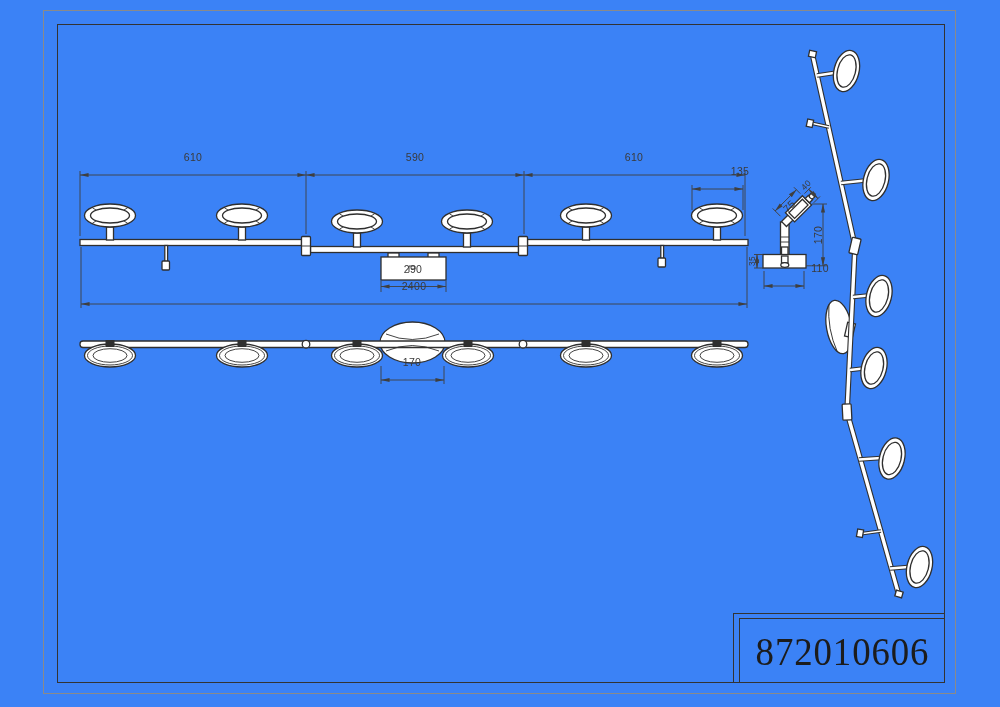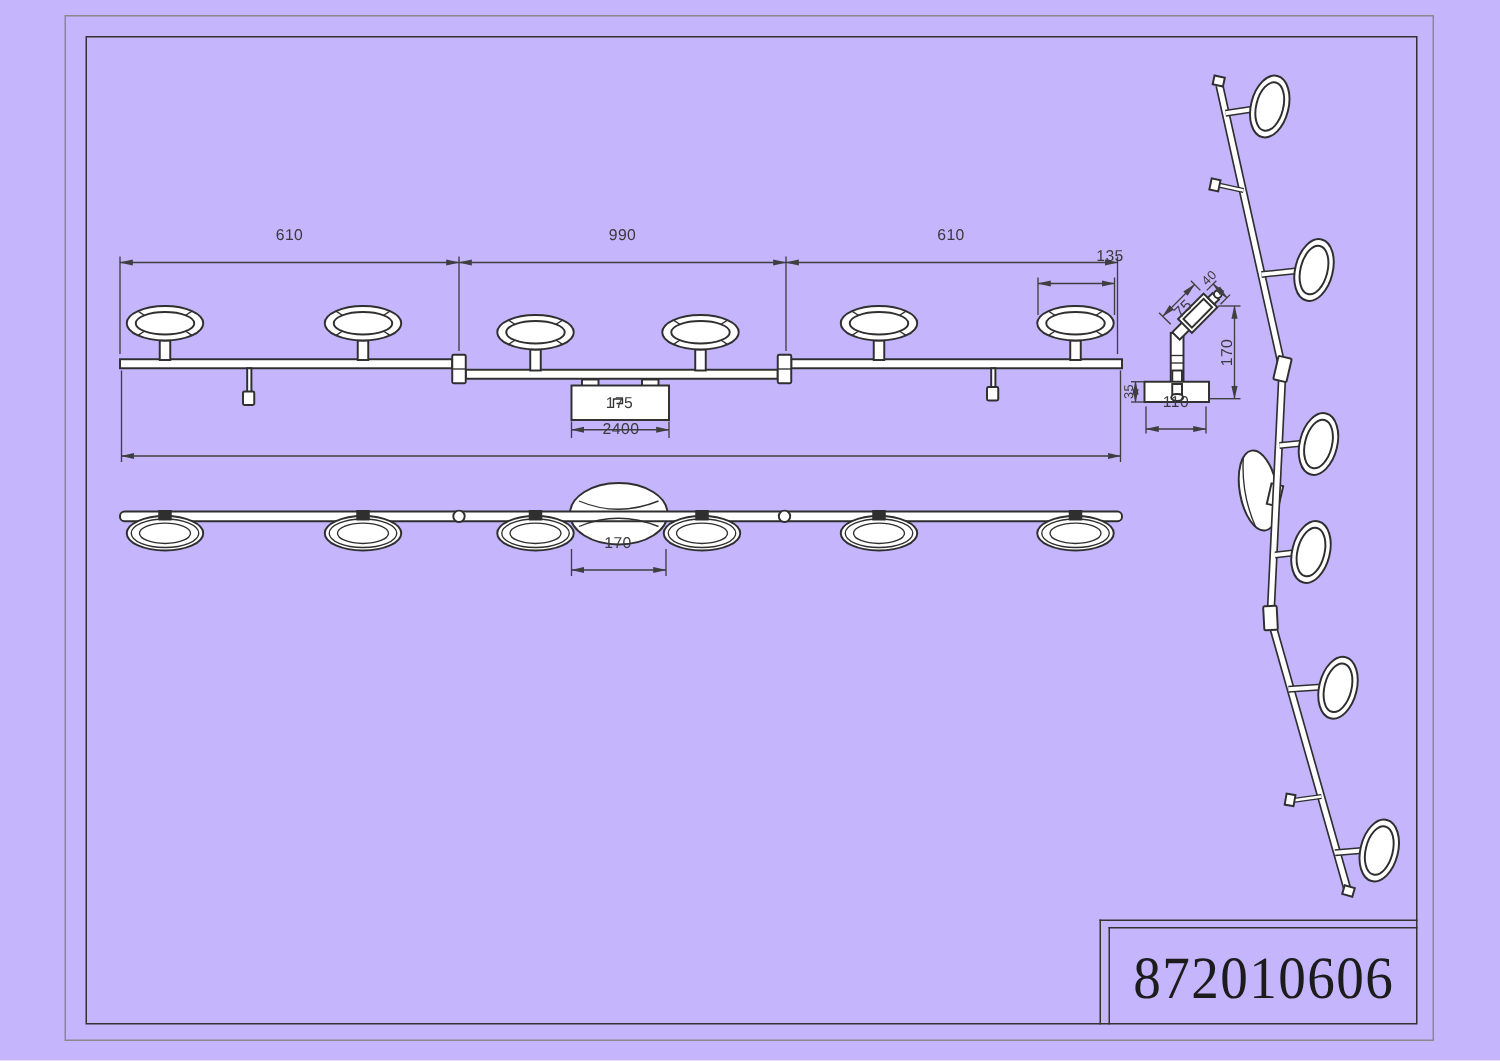--- a/index.html
+++ b/index.html
@@ -1,16 +1,16 @@
 <!DOCTYPE html>
 <html><head>
 <meta charset="utf-8">
 <style>
   html,body{margin:0;padding:0;background:#fff;}
-  .page{position:relative;width:1000px;height:707px;background:#c4b5fd;overflow:hidden;
+  .page{position:relative;width:1000px;height:707px;background:#3b82f6;overflow:hidden;
         font-family:"Liberation Sans",sans-serif;}
   .frame-outer{position:absolute;left:43px;top:10px;width:913px;height:684px;
         border:1px solid #8a8a8a;box-sizing:border-box;}
   .frame-inner{position:absolute;left:57px;top:24px;width:888px;height:659px;
         border:1.6px solid #333;box-sizing:border-box;}
   svg.canvas{position:absolute;left:0;top:0;}
   .lnf{stroke:#2f2f2f;stroke-width:1.3;fill:#ffffff;}
   .ln2{stroke:#2f2f2f;stroke-width:0.9;fill:none;}
   .dim line{stroke:#3f3f3f;stroke-width:0.9;fill:none;}
   .tubeO{stroke:#2f2f2f;stroke-width:5.6;fill:none;}
@@ -242,27 +242,27 @@
       <use href="#rp" transform="translate(846.5 71) rotate(14)"></use>
       <use href="#rp" transform="translate(876 180) rotate(14)"></use>
       <use href="#rp" transform="translate(879 296) rotate(14)"></use>
       <use href="#rp" transform="translate(874 368) rotate(14)"></use>
       <use href="#rp" transform="translate(892 458.5) rotate(14)"></use>
       <use href="#rp" transform="translate(919.5 567) rotate(14)"></use>
     </g>
   </svg>
 
   <span class="dim-label" style="left:193px;top:163px">610</span>
-  <span class="dim-label" style="left:415px;top:163px">990</span>
+  <span class="dim-label" style="left:415px;top:163px">590</span>
   <span class="dim-label" style="left:634px;top:163px">610</span>
   <span class="dim-label" style="left:740px;top:177px">135</span>
-  <span class="dim-label" style="left:413px;top:275px">175</span>
+  <span class="dim-label" style="left:413px;top:275px">290</span>
   <span class="dim-label" style="left:414px;top:292px">2400</span>
   <span class="dim-label" style="left:412px;top:368px">170</span>
-  <span class="dim-label" style="left:784px;top:274px">110</span>
+  <span class="dim-label" style="left:820px;top:274px">110</span>
   <span class="dim-label rot45" style="left:789px;top:206px">75</span>
   <span class="dim-label rot45 small" style="left:806px;top:185px">40</span>
   <span class="dim-label rot90" style="left:818px;top:235px">170</span>
   <span class="dim-label rot90 small" style="left:752px;top:261px">35</span>
 
   <div class="tblock-outer"></div>
   <div class="tblock-inner">
     <span class="part-number">872010606</span>
   </div>
 

